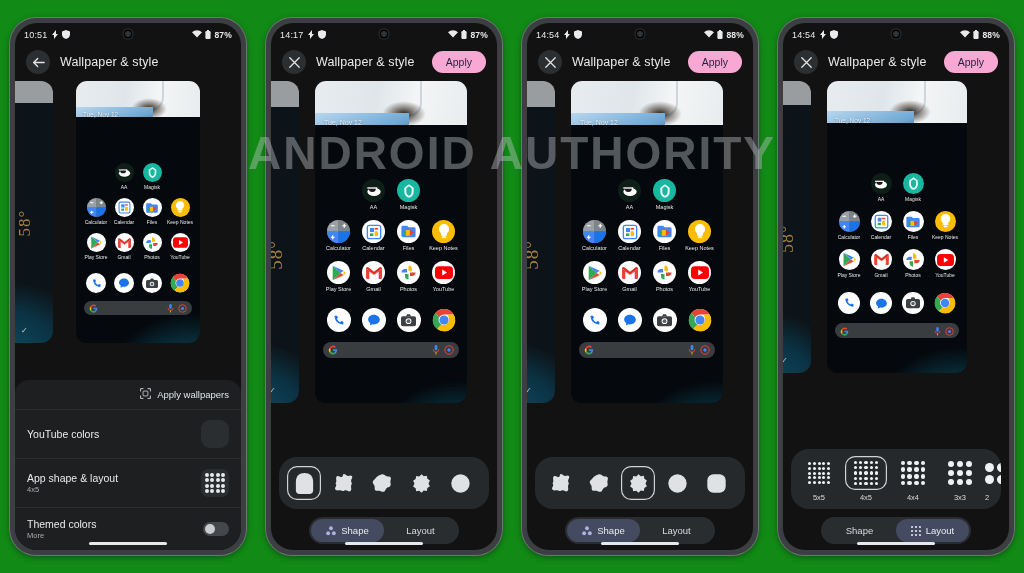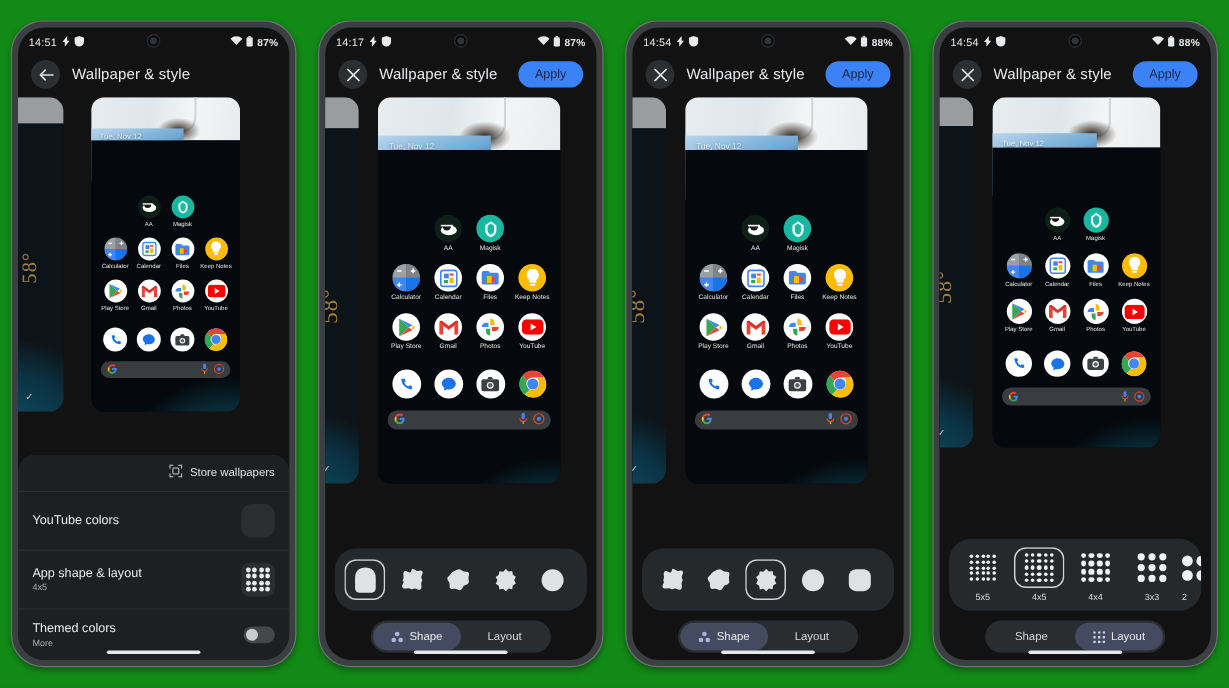--- a/index.html
+++ b/index.html
@@ -49,21 +49,21 @@
 
   
   .appbar{display:flex;align-items:center;gap:10px;padding:4px 11px 8px 11px;height:34px;box-sizing:border-box;}
   .navbtn{
     width:24px;height:24px;border-radius:50%;background:#2c2f31;
     display:flex;align-items:center;justify-content:center;color:#e3e3e3;
     font-size:13px;flex:none;
   }
   .appbar .title{color:#e9eaec;font-size:12.5px;letter-spacing:.1px;white-space:nowrap;}
   .applybtn{
-    margin-left:auto;background:#3b82f6;color:#1b2440;border-radius:14px;
+    margin-left:auto;background:#f9a8d4;color:#1b2440;border-radius:14px;
     padding:5px 14px;font-size:10.5px;white-space:nowrap;
   }
 
   
   .preview-zone{position:relative;width:100%;}
   .prev-peek{
     position:absolute;left:-14px;top:0;width:52px;border-radius:12px;overflow:hidden;
     background:#0b1118;
   }
   .peek-top{height:22px;background:#9a9da0;}
@@ -180,21 +180,21 @@
 </head>
 <body>
 
 <div class="stage">
 
   <div class="phone p1">
     <div class="screen">
 
       <div class="statusbar">
         <div class="sb-left">
-          <span>14:51</span>
+          <span>10:51</span>
           <span class="sb-icon">
             <svg width="6" height="9" viewBox="0 0 6 9">
                 <path d="M4 0 0 5h2L2 9 6 4H4z" fill="#e9eaec"></path>
               </svg>
           </span>
           <span class="sb-icon">
             <svg width="8" height="9" viewBox="0 0 8 9">
                 <path d="M4 0 0 1.5v3C0 6.8 1.7 8.4 4 9c2.3-.6 4-2.2 4-4.5v-3z" fill="#e9eaec"></path>
               </svg>
           </span>
@@ -426,21 +426,21 @@
       </div>
 
       <div class="settings">
         <div class="more-row">
           <span>
             <svg width="11" height="11" viewBox="0 0 18 18">
                 <path d="M1 5V1h4M13 1h4v4M17 13v4h-4M5 17H1v-4" stroke="#c9ccd0" stroke-width="1.6" fill="none" stroke-linecap="round"></path>
                 <rect x="5" y="5" width="8" height="8" rx="1.5" fill="none" stroke="#c9ccd0" stroke-width="1.4"></rect>
               </svg>
           </span>
-          <span>Store wallpapers</span>
+          <span>Apply wallpapers</span>
         </div>
 
         <div class="srow">
           <div class="s-txt">
             <div class="s-title">YouTube colors</div>
           </div>
           <div class="swatch"></div>
         </div>
 
         <div class="srow">
@@ -1457,14 +1457,15 @@
             </span>
             <span>Layout</span>
           </div>
         </div>
       </div>
 
       <div class="gestbar"></div>
     </div>
   </div>
 
+  <div class="watermark">ANDROID AUTHORITY</div>
 
 </div>
 
 </body></html>

